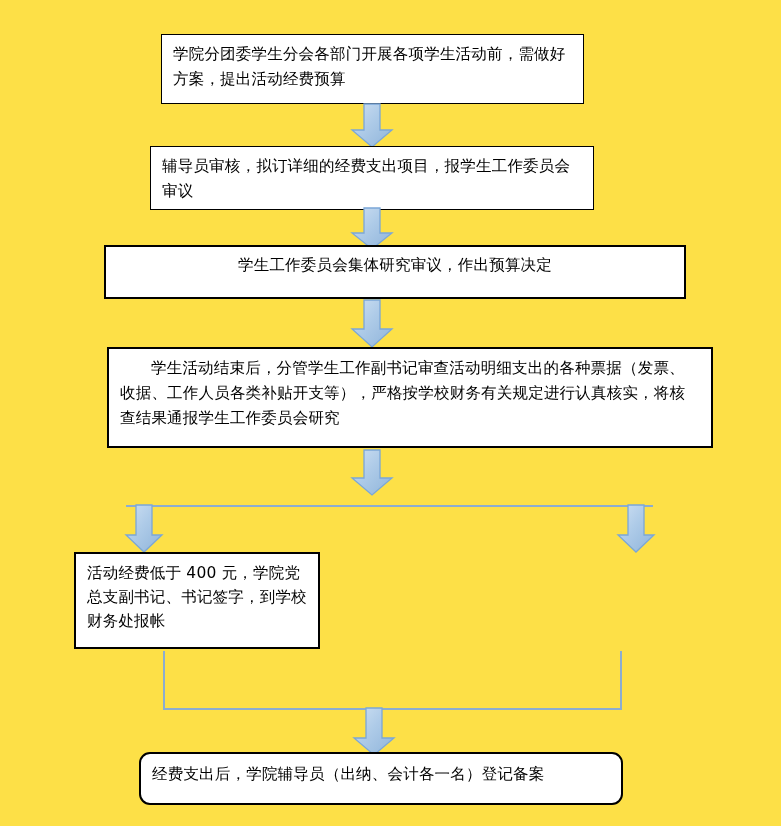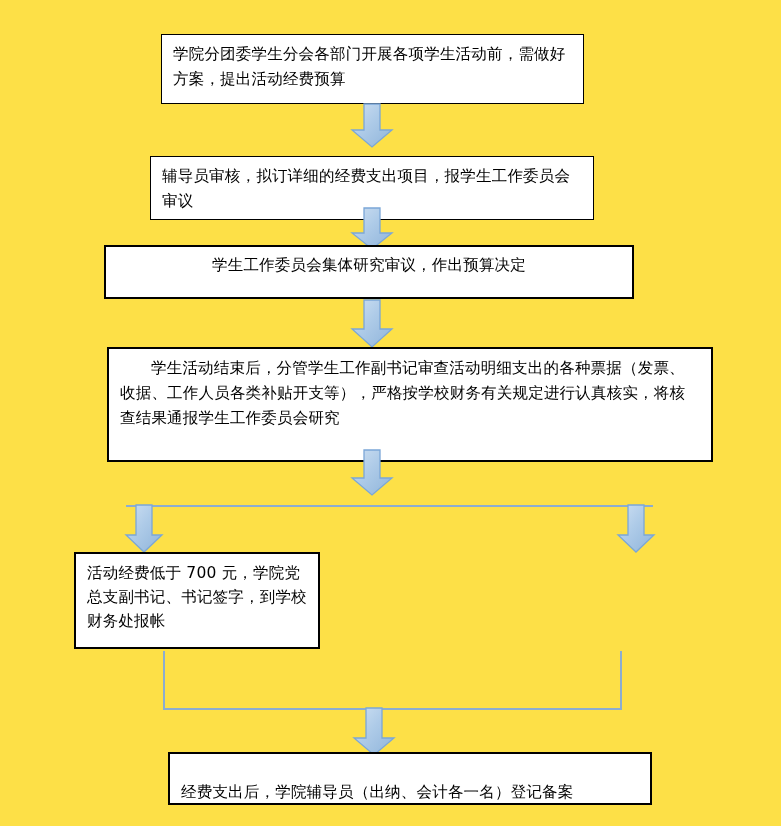--- a/index.html
+++ b/index.html
@@ -81,55 +81,55 @@
         <linearGradient id="agrad1" x1="0" y1="0" x2="1" y2="1">
           <stop offset="0%" stop-color="#cfe0f2"></stop>
           <stop offset="45%" stop-color="#aecbe8"></stop>
           <stop offset="100%" stop-color="#8fb4da"></stop>
         </linearGradient>
       </defs>
       <polygon points="14,0 30,0 30,26 42,26 22,43 2,26 14,26" fill="url(#agrad1)" stroke="#7ba7d7" stroke-width="1.3"></polygon>
     </svg>
   </div>
 
-  <div class="node" style="left:150px; top:156px; width:444px; height:64px;">
+  <div class="node" style="left:150px; top:146px; width:444px; height:64px;">
     <span class="txt">辅导员审核，拟订详细的经费支出项目，报学生工作委员会审议</span>
   </div>
 
   <div class="arrow" style="left:350px; top:208px; width:44px; height:42px;">
     <svg width="44" height="42" viewBox="0 0 44 42" aria-hidden="true">
       <defs>
         <linearGradient id="agrad2" x1="0" y1="0" x2="1" y2="1">
           <stop offset="0%" stop-color="#cfe0f2"></stop>
           <stop offset="45%" stop-color="#aecbe8"></stop>
           <stop offset="100%" stop-color="#8fb4da"></stop>
         </linearGradient>
       </defs>
       <polygon points="14,0 30,0 30,25 42,25 22,41 2,25 14,25" fill="url(#agrad2)" stroke="#7ba7d7" stroke-width="1.3"></polygon>
     </svg>
   </div>
 
-  <div class="node thick center" style="left:104px; top:245px; width:530px; height:54px; padding-top:6px;">
+  <div class="node thick center" style="left:104px; top:245px; width:582px; height:54px; padding-top:6px;">
     <span class="txt">学生工作委员会集体研究审议，作出预算决定</span>
   </div>
 
   <div class="arrow" style="left:350px; top:300px; width:44px; height:48px;">
     <svg width="44" height="48" viewBox="0 0 44 48" aria-hidden="true">
       <defs>
         <linearGradient id="agrad3" x1="0" y1="0" x2="1" y2="1">
           <stop offset="0%" stop-color="#cfe0f2"></stop>
           <stop offset="45%" stop-color="#aecbe8"></stop>
           <stop offset="100%" stop-color="#8fb4da"></stop>
         </linearGradient>
       </defs>
       <polygon points="14,0 30,0 30,29 42,29 22,47 2,29 14,29" fill="url(#agrad3)" stroke="#7ba7d7" stroke-width="1.3"></polygon>
     </svg>
   </div>
 
-  <div class="node thick indent" style="left:107px; top:347px; width:606px; height:115px;">
+  <div class="node thick indent" style="left:107px; top:347px; width:606px; height:101px;">
     <span class="txt">学生活动结束后，分管学生工作副书记审查活动明细支出的各种票据（发票、收据、工作人员各类补贴开支等），严格按学校财务有关规定进行认真核实，将核查结果通报学生工作委员会研究</span>
   </div>
 
   <div class="arrow" style="left:350px; top:450px; width:44px; height:46px;">
     <svg width="44" height="46" viewBox="0 0 44 46" aria-hidden="true">
       <defs>
         <linearGradient id="agrad4" x1="0" y1="0" x2="1" y2="1">
           <stop offset="0%" stop-color="#cfe0f2"></stop>
           <stop offset="45%" stop-color="#aecbe8"></stop>
           <stop offset="100%" stop-color="#8fb4da"></stop>
@@ -161,38 +161,38 @@
           <stop offset="0%" stop-color="#cfe0f2"></stop>
           <stop offset="45%" stop-color="#aecbe8"></stop>
           <stop offset="100%" stop-color="#8fb4da"></stop>
         </linearGradient>
       </defs>
       <polygon points="12,0 28,0 28,30 38,30 20,47 2,30 12,30" fill="url(#agrad6)" stroke="#7ba7d7" stroke-width="1.3"></polygon>
     </svg>
   </div>
 
   <div class="node thick tighter" style="left:74px; top:552px; width:246px; height:97px;">
-    <span class="txt">活动经费低于 700 元，学院党总支副书记、书记签字，到学校财务处报帐</span>
+    <span class="txt">活动经费低于 400 元，学院党总支副书记、书记签字，到学校财务处报帐</span>
   </div>
 
 
   <div class="rule v" style="left:163px; top:651px; height:58px;"></div>
   <div class="rule v" style="left:620px; top:651px; height:58px;"></div>
   <div class="rule h" style="left:163px; top:708px; width:459px;"></div>
 
   <div class="arrow" style="left:352px; top:708px; width:44px; height:48px;">
     <svg width="44" height="48" viewBox="0 0 44 48" aria-hidden="true">
       <defs>
         <linearGradient id="agrad7" x1="0" y1="0" x2="1" y2="1">
           <stop offset="0%" stop-color="#cfe0f2"></stop>
           <stop offset="45%" stop-color="#aecbe8"></stop>
           <stop offset="100%" stop-color="#8fb4da"></stop>
         </linearGradient>
       </defs>
       <polygon points="14,0 30,0 30,30 42,30 22,47 2,30 14,30" fill="url(#agrad7)" stroke="#7ba7d7" stroke-width="1.3"></polygon>
     </svg>
   </div>
 
-  <div class="node thick" style="left:168px; top:752px; width:484px; height:53px; padding-top:26px;">
+  <div class="node thick" style="left:139px; top:752px; width:484px; height:53px; padding-top:8px;border-radius:11px;">
     <span class="txt">经费支出后，学院辅导员（出纳、会计各一名）登记备案</span>
   </div>
 
 </div>
 
 </body></html>

